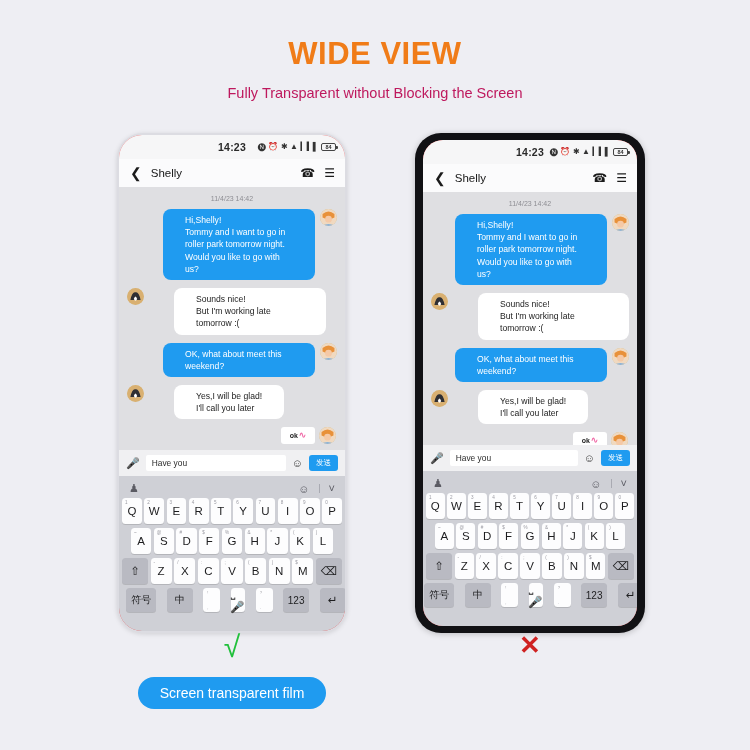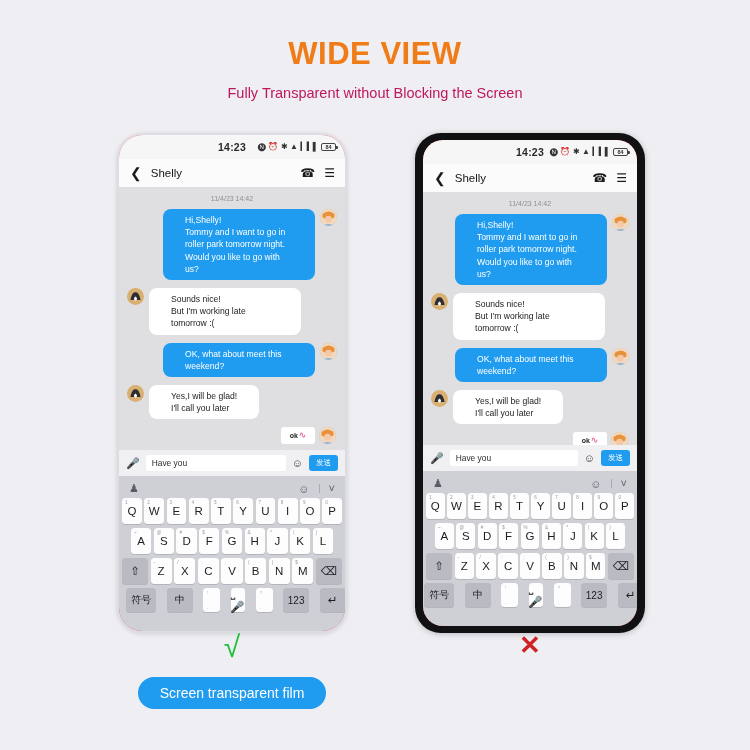--- a/index.html
+++ b/index.html
@@ -85,21 +85,21 @@
   .row.out { justify-content:flex-end; }
   .av {
     width:17px; height:17px; border-radius:50%; flex:0 0 17px;
     background:#d9c49a; overflow:hidden; position:relative;
   }
   .av svg { display:block; width:100%; height:100%; }
   .bub {
     max-width:152px; padding:5px 22px; font-size:8.6px; line-height:1.42;
     border-radius:8px; word-wrap:break-word;
   }
-  .bub.in  { background:#ffffff; color:#1c1c1c; }
+  .bub.in  { background:#ffffff; color:#1c1c1c;margin-left:25px; }
   .bub.out { background:#1f9bf0; color:#ffffff; }
 
   .sticker-row { display:flex; justify-content:flex-end; align-items:center;
                  gap:4px; margin-top:6px; padding-right:1px; }
   .sticker {
     width:34px; height:17px; background:#fff; border-radius:3px;
     display:flex; align-items:center; justify-content:center; gap:1px;
     font-size:7px; color:#222; font-weight:600; position:relative;
   }
   .sq { color:#f06ba8; font-size:9px; line-height:1; }

